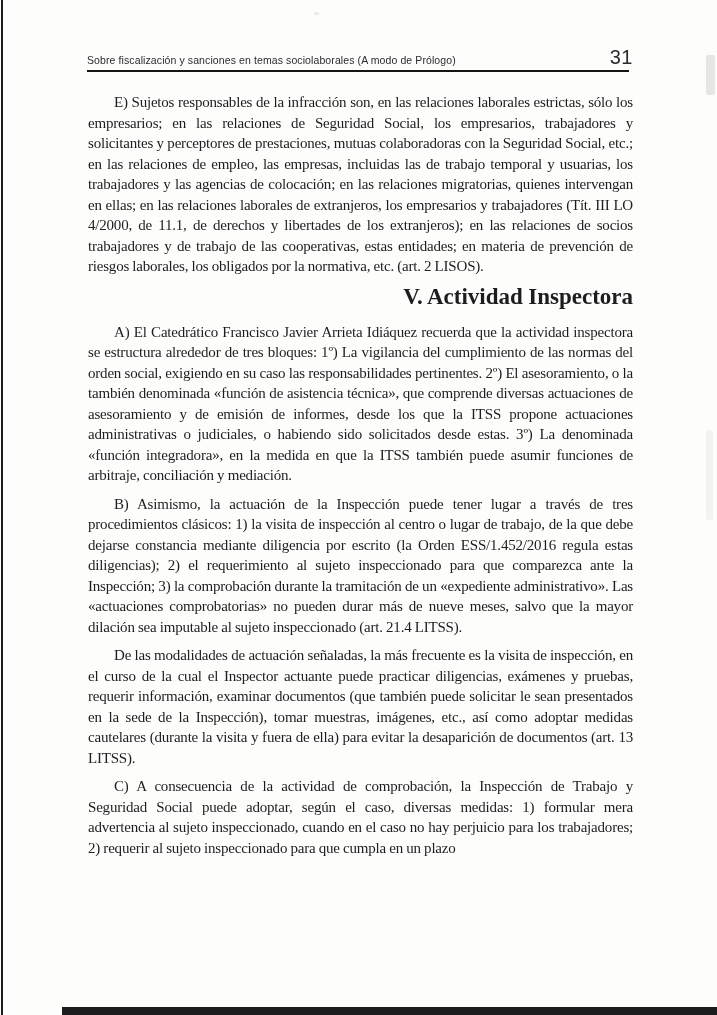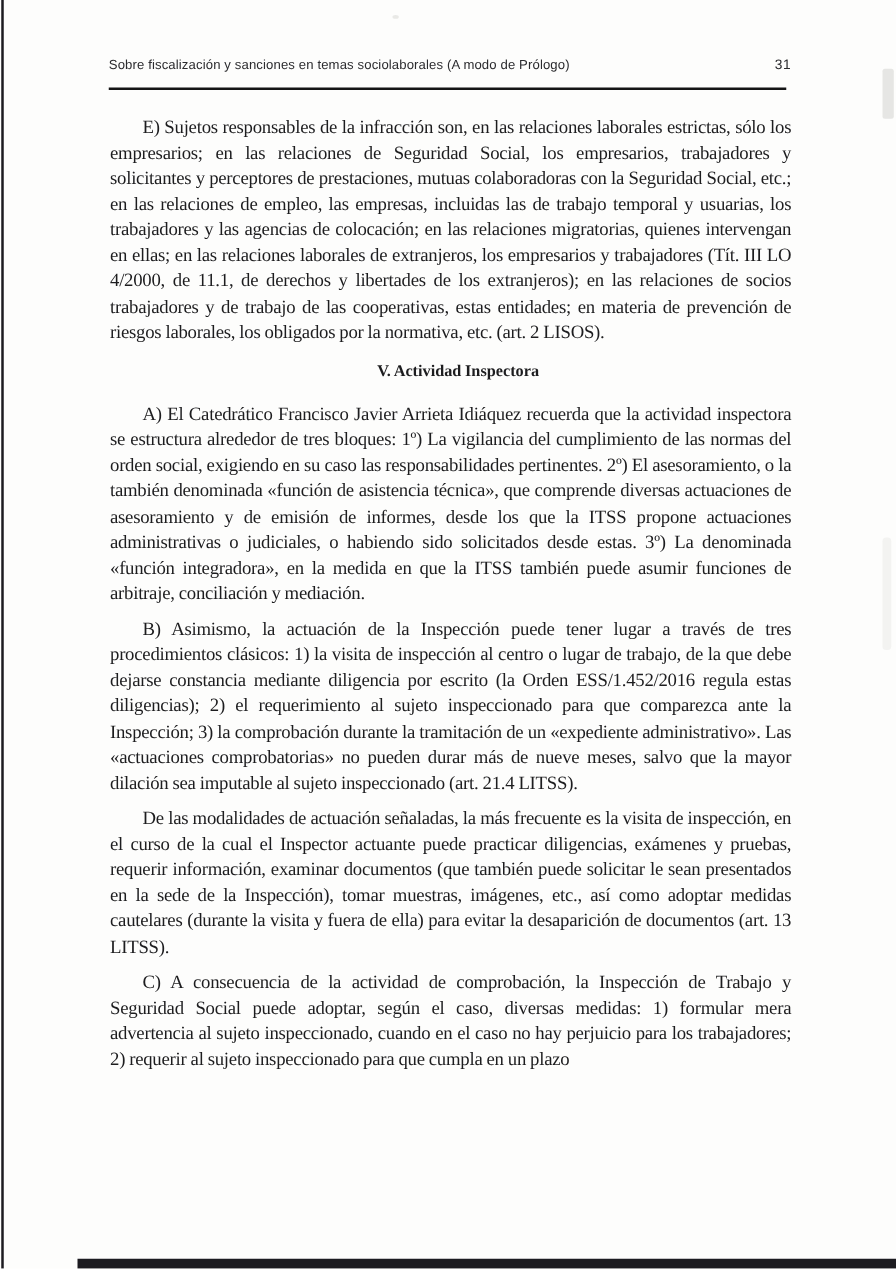--- a/index.html
+++ b/index.html
@@ -36,54 +36,54 @@
     position:absolute;right:4px;top:430px;width:7px;height:90px;
     background:var(--smudge);opacity:.35;border-radius:3px;
   }
   .speck{
     position:absolute;left:314px;top:12px;width:5px;height:3px;
     background:var(--smudge);opacity:.7;border-radius:50%;
   }
   
   .running-header{
     position:absolute;left:87px;top:46px;width:546px;
-    display:flex;justify-content:space-between;align-items:flex-start;
+    display:flex;justify-content:space-between;align-items:flex-end;
   }
   .running-title{
     font-family:"Liberation Sans", sans-serif;
     font-size:10.5px;letter-spacing:.1px;
     color:var(--header_ink);
     padding-bottom:3px;
   }
   .page-number{
     font-family:"Liberation Sans", sans-serif;
-    font-size:11px;color:var(--header_ink);
+    font-size:20px;color:var(--header_ink);
     letter-spacing:.5px;
   }
   .header-rule{
     position:absolute;left:87px;top:70px;width:542px;height:2px;
     background:var(--rule_ink);
   }
   
   .text-block{
     position:absolute;left:88px;top:92px;width:545px;
     font-size:15px;line-height:20.5px;
     text-align:justify;
     letter-spacing:-0.2px;word-spacing:-0.3px;
   }
   .para{
     margin:0 0 8px 0;
     text-indent:26px;
   }
   .section-heading{
-    font-size:13px;font-weight:bold;
+    font-size:23px;font-weight:bold;
     line-height:23px;
     margin:4px 0 14px 12px;
     letter-spacing:0;
-    text-align:center;
+    text-align:right;
   }
 </style>
 </head>
 <body>
 
 <div class="page">
 
   <div class="left-edge"></div>
   <div class="bottom-edge"></div>
   <div class="smudge-1"></div>

